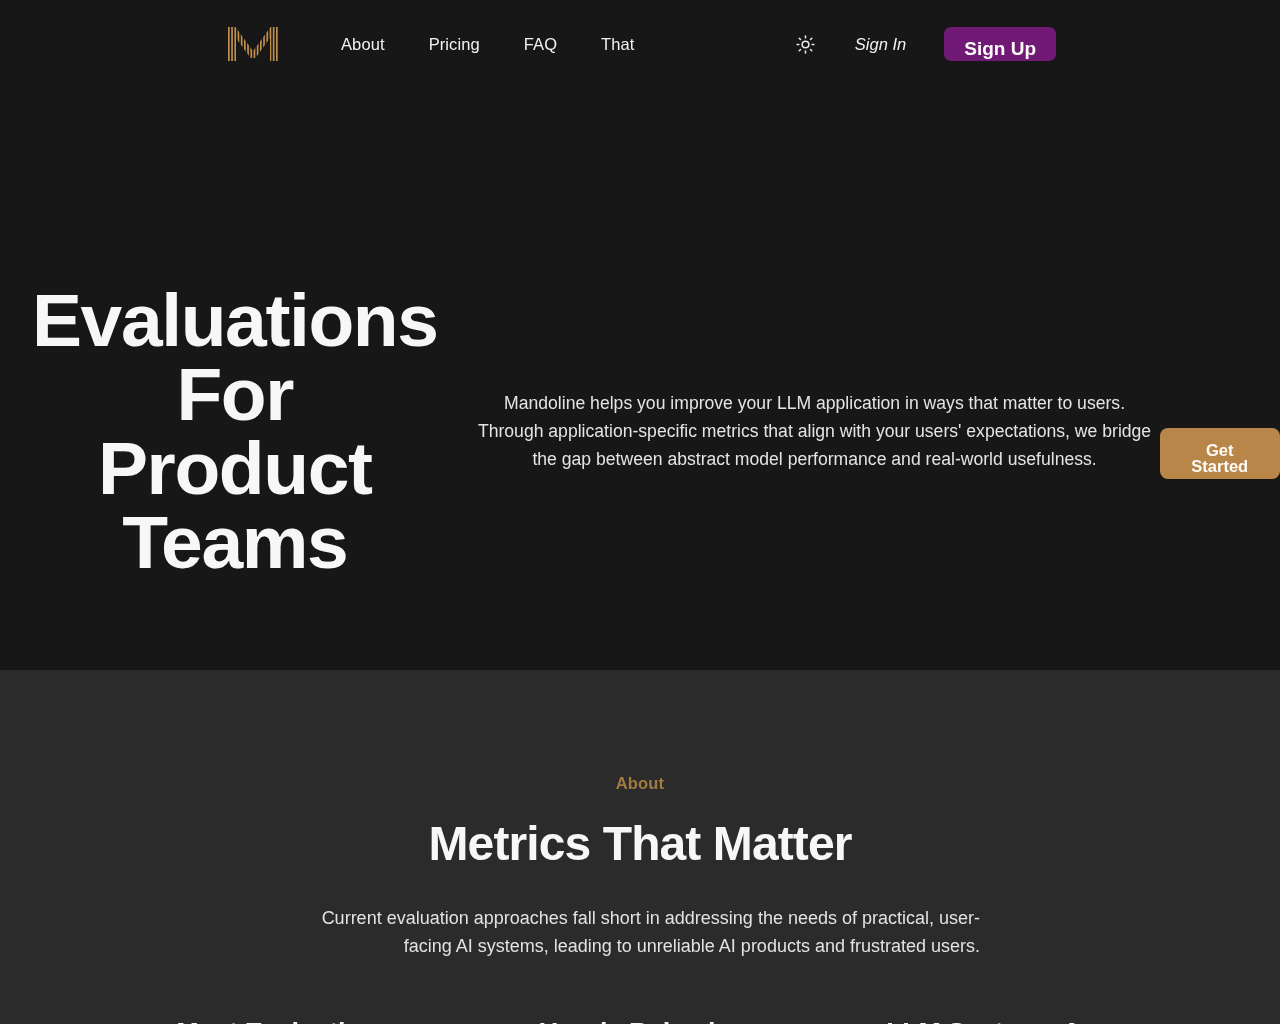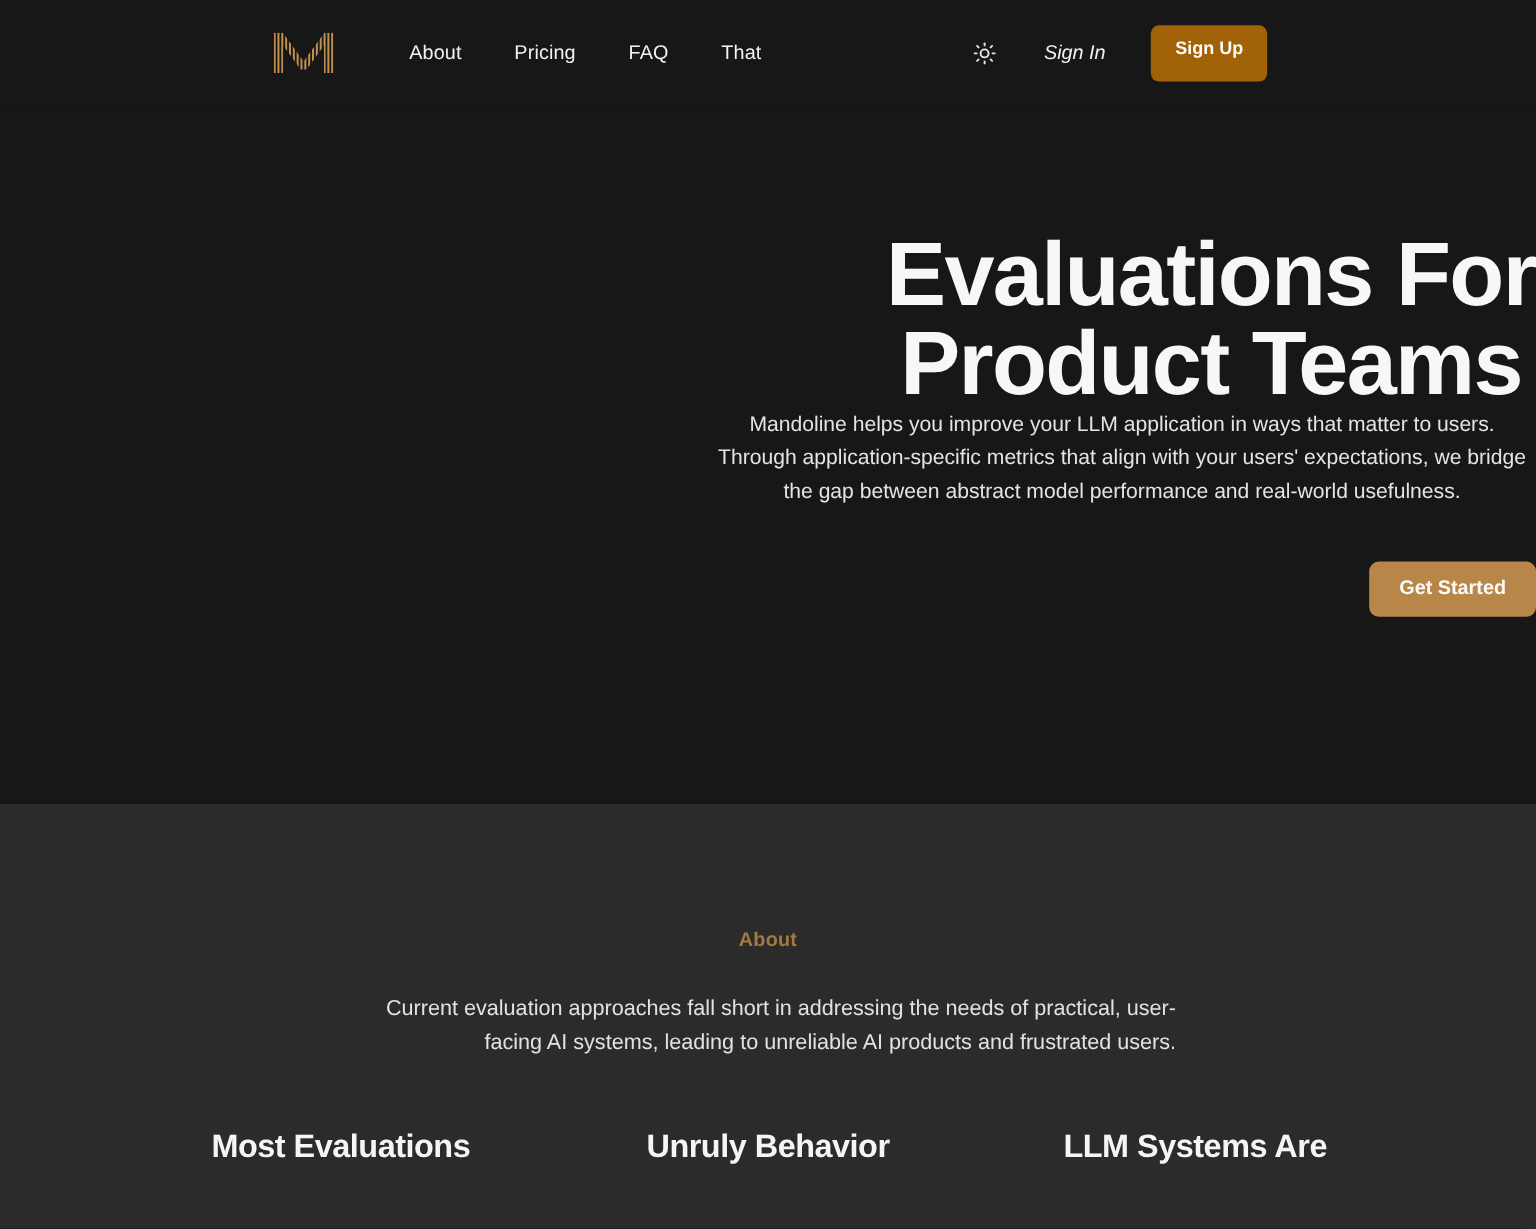--- a/index.html
+++ b/index.html
@@ -91,40 +91,40 @@
     font-weight: 500;
     text-decoration: none;
     padding: 6px 10px;
     white-space: nowrap;
     cursor: pointer;
     margin-right: 28px;
     font-style: italic;
   }
 
   .signup-button {
-    background: #a16207;
+    background: #701a75;
     color: #fdfbf7;
     font-family: "Liberation Sans", sans-serif;
-    font-size: 15px;
+    font-size: 19px;
     font-weight: 700;
     border: none;
     border-radius: 7px;
-    padding: 12px 20px 20px;
+    padding: 12px 20px 3px;
     cursor: pointer;
     white-space: nowrap;
     line-height: 1;
   }
 
   
   .hero {
     background: #171717;
     height: 582px;
     display: flex;
-    flex-direction: column;
-    align-items: flex-end;
+    flex-direction: row;
+    align-items: center;
     padding-top: 103px;
   }
 
   .hero-title {
     font-size: 75px;
     line-height: 74px;
     font-weight: 700;
     letter-spacing: -1.4px;
     color: #f7f7f7;
     text-align: center;
@@ -145,21 +145,21 @@
   }
 
   .get-started-button {
     background: #b9864a;
     color: #fdfbf7;
     font-family: "Liberation Sans", sans-serif;
     font-size: 16.5px;
     font-weight: 700;
     border: none;
     border-radius: 8px;
-    padding: 14px 25px 15px;
+    padding: 14px 25px 4px;
     cursor: pointer;
     line-height: 1;
   }
 
   
   .about-section {
     background: #2b2b2b;
     min-height: 354px;
     padding-top: 104px;
     display: flex;
@@ -288,20 +288,21 @@
 
     <p class="hero-subtitle">Mandoline helps you improve your LLM application in ways that matter to users. Through application-specific metrics that align with your users' expectations, we bridge the gap between abstract model performance and real-world usefulness.</p>
 
     <div class="hero-cta-wrap">
       <button class="get-started-button">Get Started</button>
     </div>
   </section>
 
   <section class="about-section">
     <div class="eyebrow">About</div>
+    <h2 class="about-title">Metrics That Matter</h2>
     <p class="about-subtitle">Current evaluation approaches fall short in addressing the needs of practical, user-facing AI systems, leading to unreliable AI products and frustrated users.</p>
 
     <div class="about-columns">
       <div class="about-col">
         <h3 class="col-title">Most Evaluations</h3>
       </div>
       <div class="about-col">
         <h3 class="col-title">Unruly Behavior</h3>
       </div>
       <div class="about-col">

